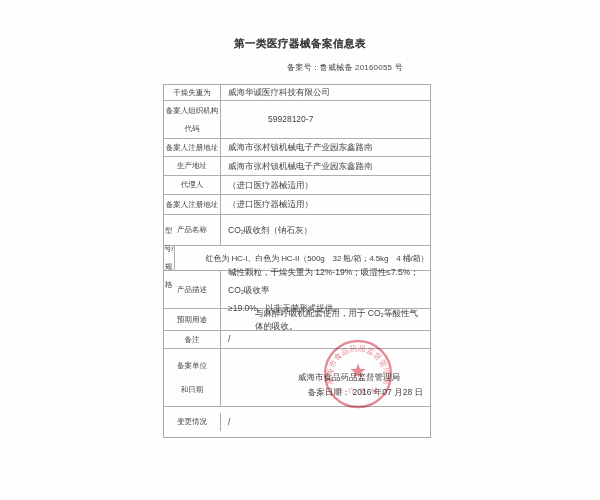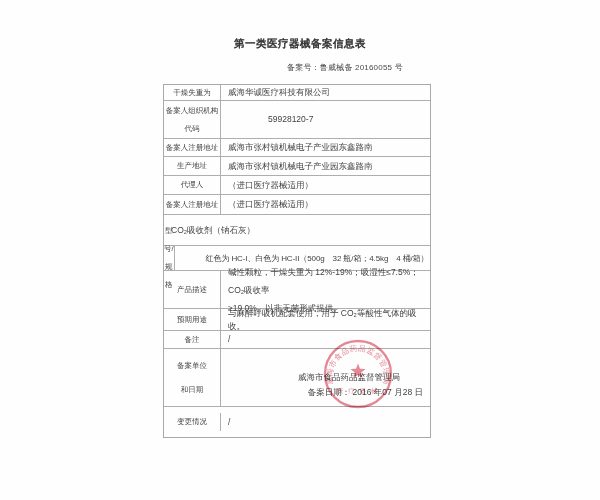--- a/index.html
+++ b/index.html
@@ -77,21 +77,21 @@
 
   .r1  { height: 16px; }
   .r2  { height: 38px; gap: 40px; }
   .r3  { height: 18px; }
   .r4  { height: 19px; }
   .r5  { height: 19px; }
   .r6  { height: 20px; }
   .r7  { height: 31px; }
   .r8  { height: 25px; gap: 24px; }
   .r9  { height: 38px; }
-  .r10 { height: 22px; }
+  .r10 { height: 22px; gap: 27px; }
   .r11 { height: 18px; }
   .r12 { height: 58px; }
   .r13 { height: 30px; }
 
   .r8 .vtext { font-size: 8px; white-space: nowrap; letter-spacing: -0.1px; }
   .r9 .vtext { line-height: 18px; }
   .r12 .cell-label { line-height: 24px; }
   .r12 .cell-value { justify-content: flex-end; padding-bottom: 6px; }
   .unit-org  { text-align: right; padding-right: 26px; line-height: 15px; }
   .unit-date { text-align: right; padding-right: 3px;  line-height: 15px; }
@@ -155,20 +155,21 @@
     </div>
 
     <div class="row r6">
       <div class="cell-label">备案人注册地址</div>
       <div class="cell-value">
           <div class="vtext">（进口医疗器械适用）</div>
         </div>
     </div>
 
     <div class="row r7">
+      <div class="cell-label">产品名称</div>
       <div class="cell-value">
           <div class="vtext">CO₂吸收剂（钠石灰）</div>
         </div>
     </div>
 
     <div class="row r8">
       <div class="cell-label">型号/规格</div>
       <div class="cell-value">
           <div class="vtext">红色为 HC-I、白色为 HC-II（500g　32 瓶/箱；4.5kg　4 桶/箱）</div>
         </div>

